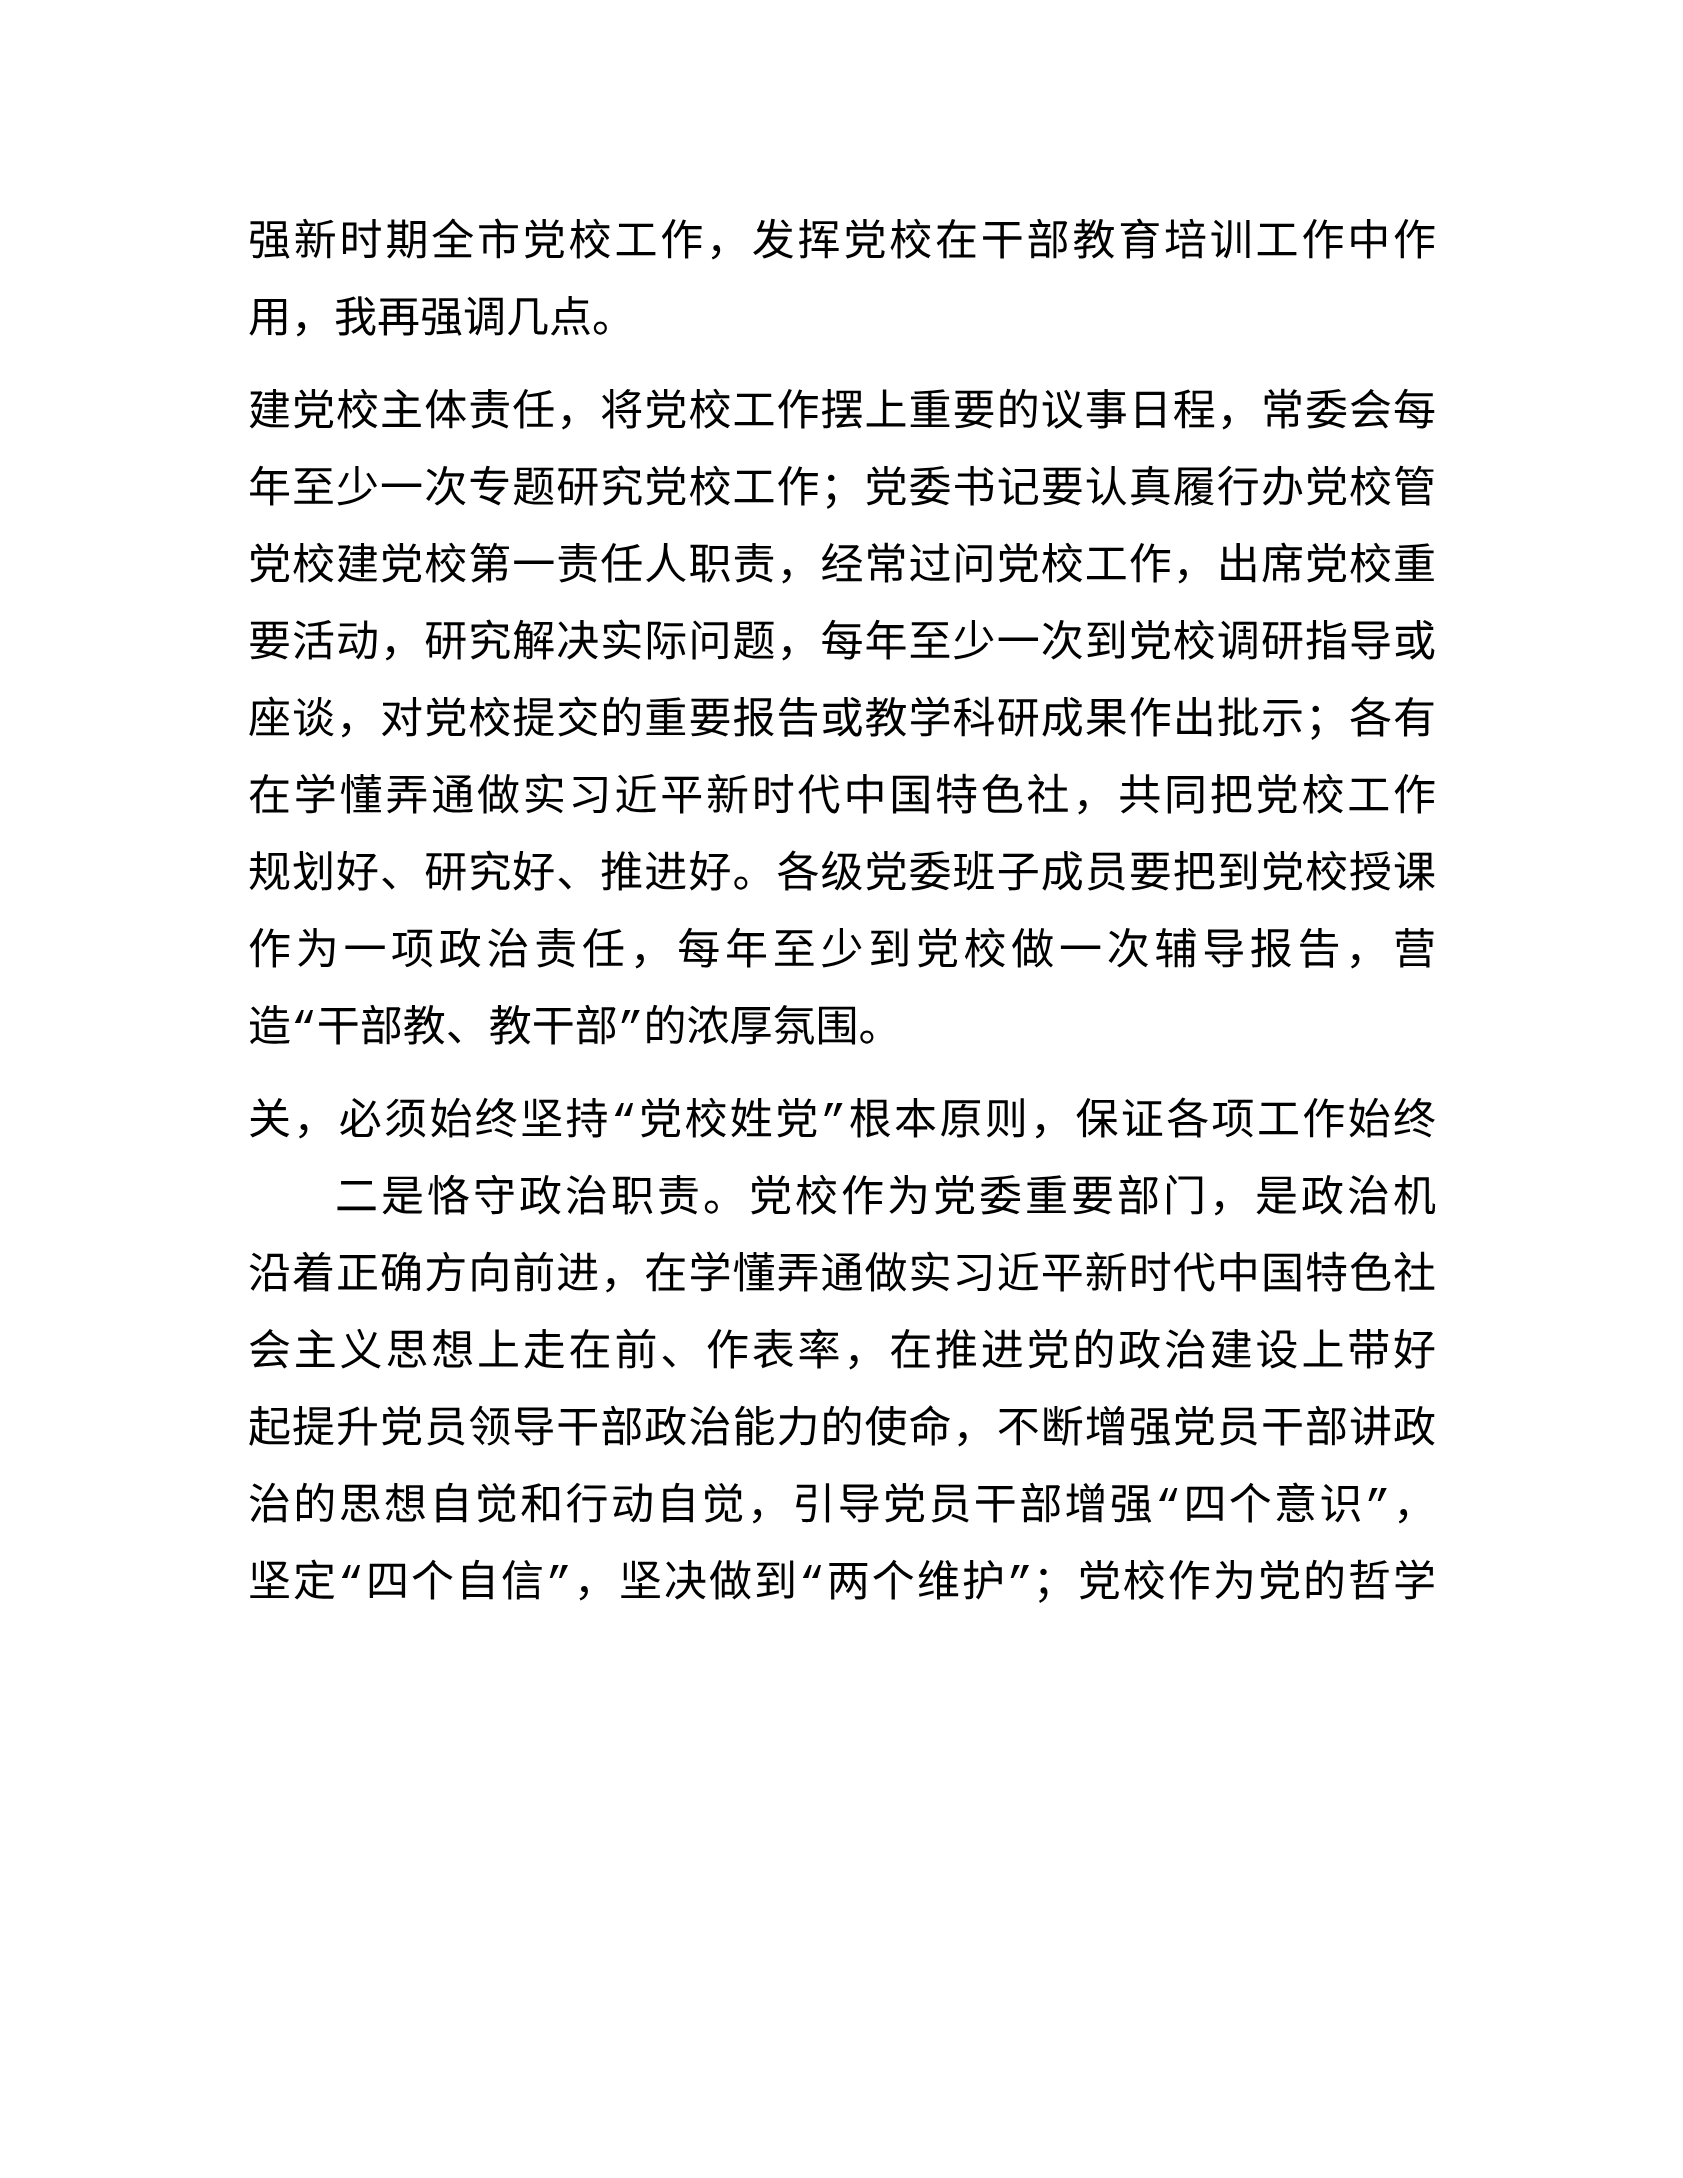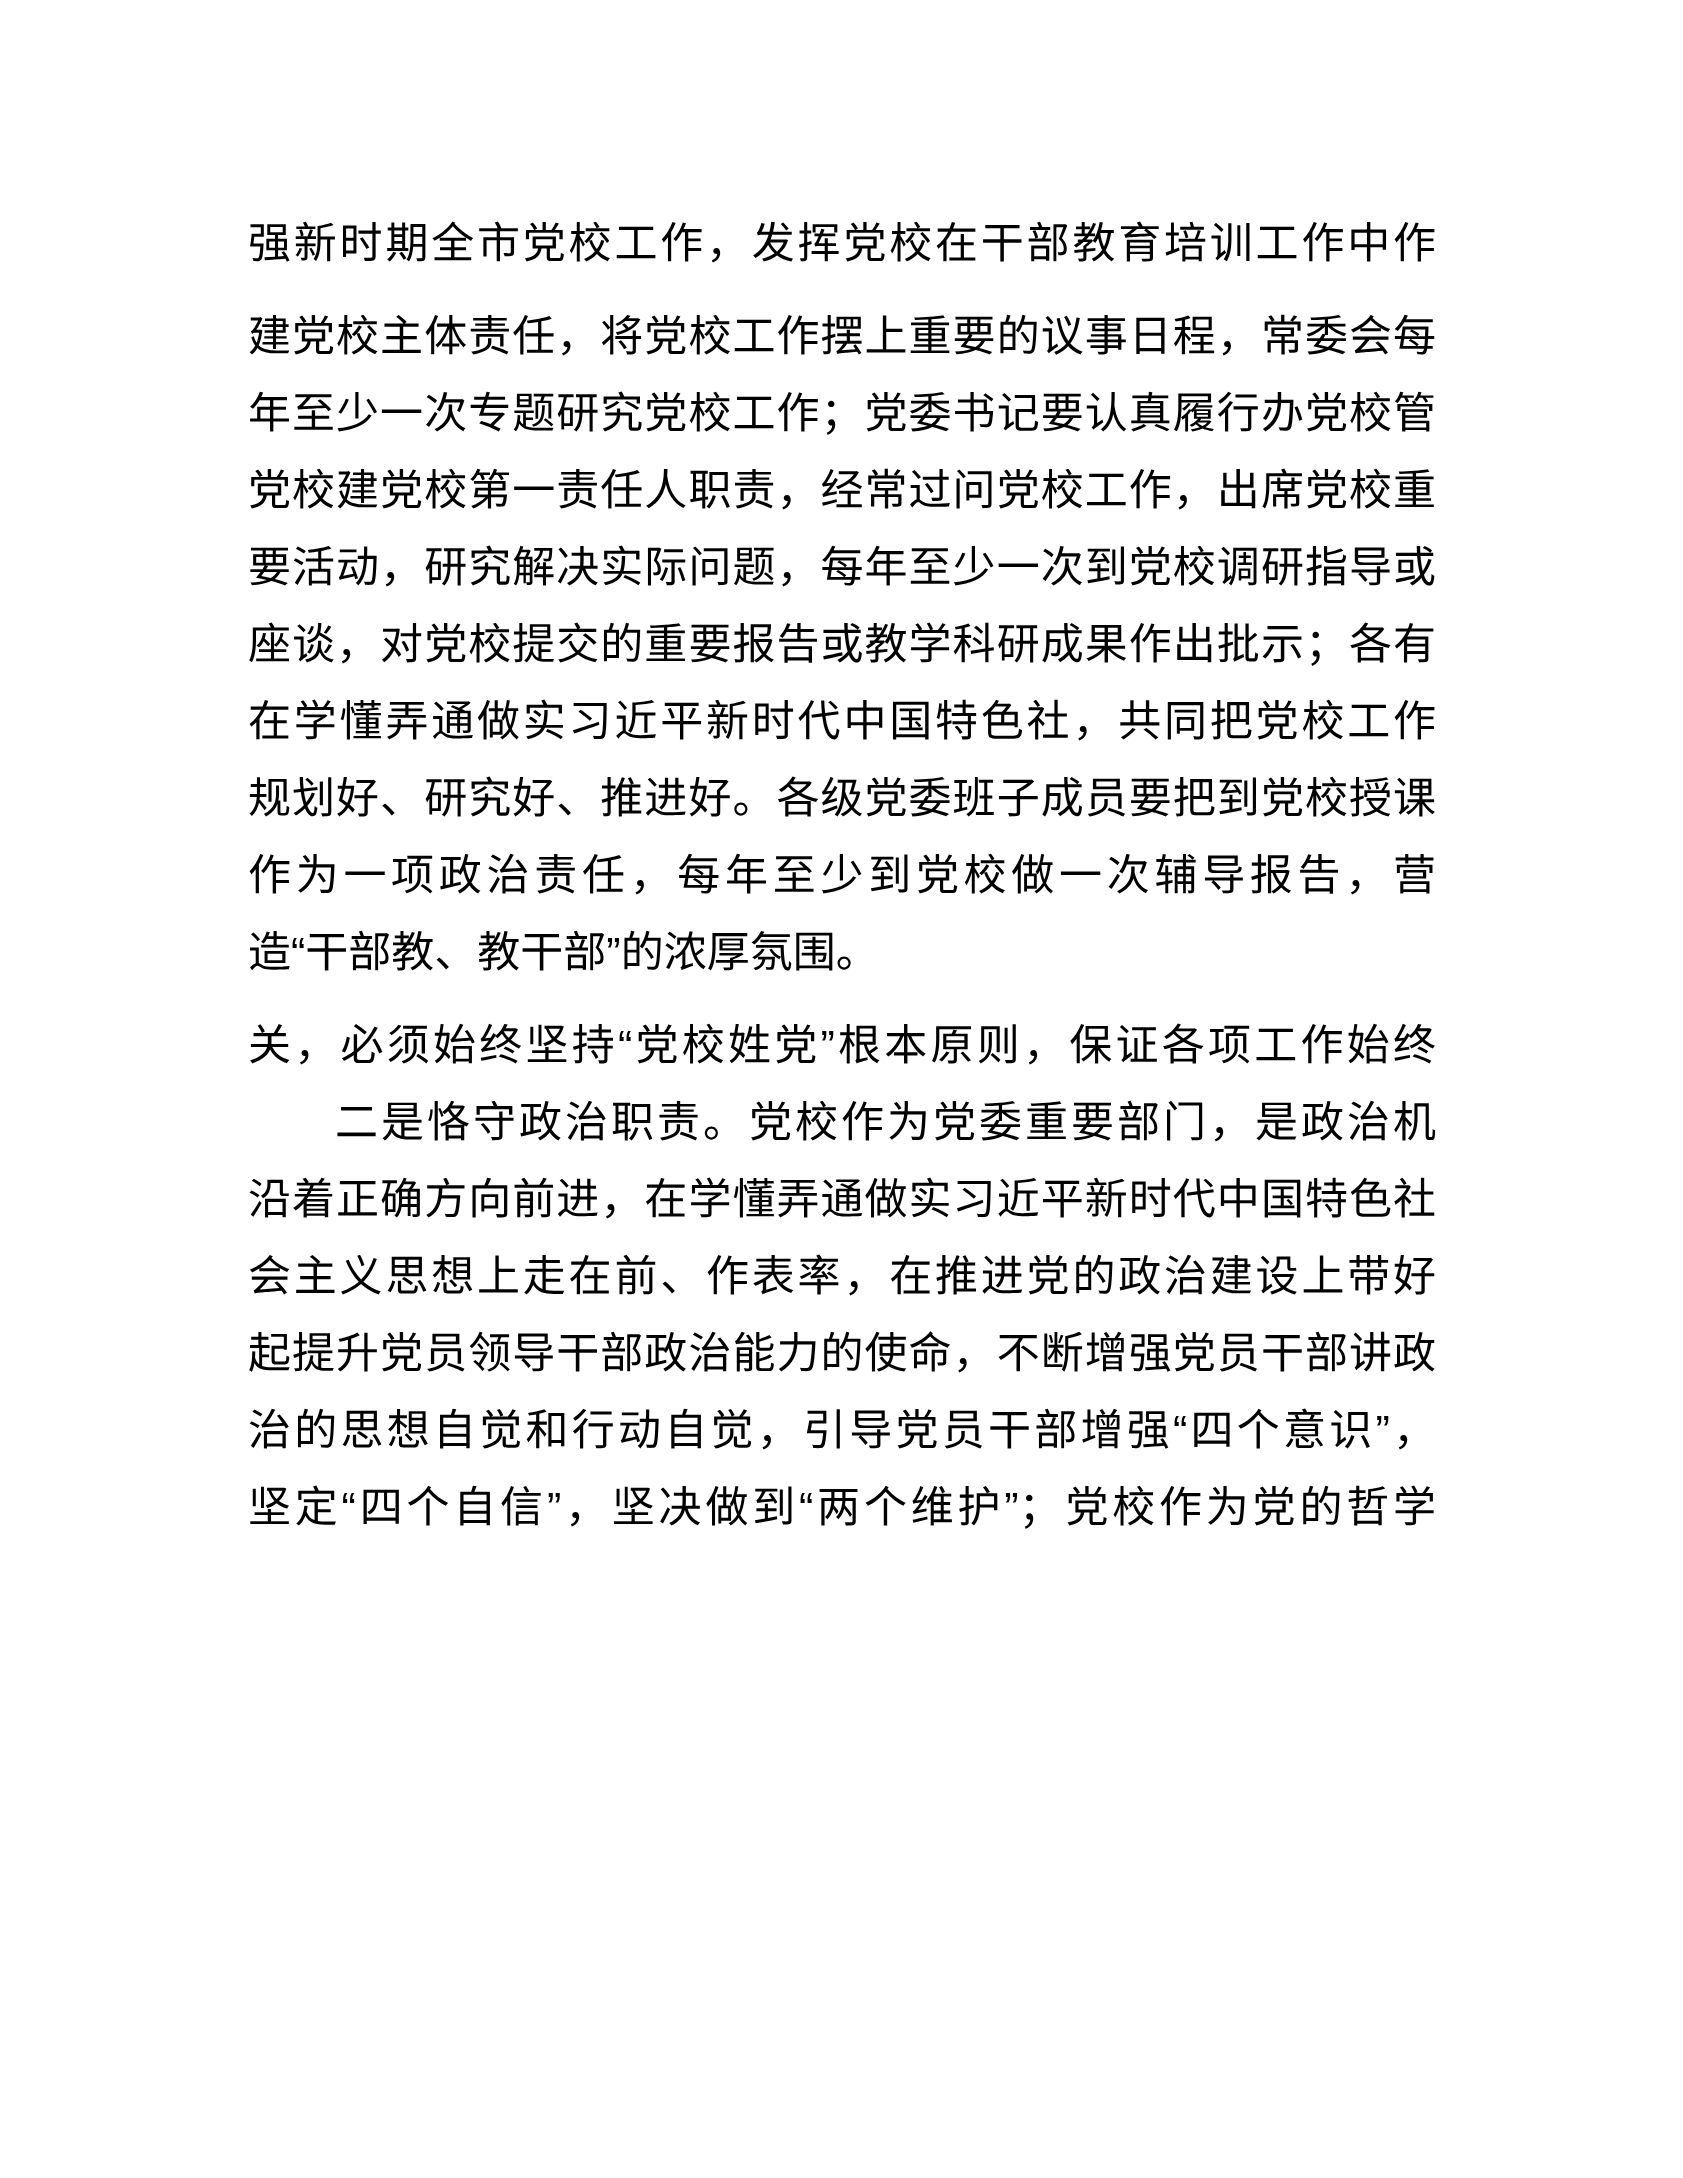--- a/index.html
+++ b/index.html
@@ -6,21 +6,21 @@
     margin: 0;
     padding: 0;
     background: #ffffff;
   }
   .page {
     position: relative;
     width: 1683px;
     height: 2178px;
     background: #ffffff;
     overflow: hidden;
-    font-family: Liberation Sans, sans-serif;
+    font-family: Liberation Mono, monospace;
     color: #000000;
   }
   .textblock {
     position: absolute;
     left: 248px;
     top: 205px;
     width: 1188px;
   }
   .para { margin: 0; padding: 0; }
   .para + .para { margin-top: 16px; }
@@ -42,20 +42,21 @@
   }
 </style>
 </head>
 <body>
 
 <div class="page">
   <div class="textblock">
 
     <div class="para">
       <div class="line just">强新时期全市党校工作，发挥党校在干部教育培训工作中作</div>
+      <div class="line">用，我再强调几点。</div>
     </div>
 
     <div class="para">
       <div class="line just">建党校主体责任，将党校工作摆上重要的议事日程，常委会每</div>
       <div class="line just">年至少一次专题研究党校工作；党委书记要认真履行办党校管</div>
       <div class="line just">党校建党校第一责任人职责，经常过问党校工作，出席党校重</div>
       <div class="line just">要活动，研究解决实际问题，每年至少一次到党校调研指导或</div>
       <div class="line just">座谈，对党校提交的重要报告或教学科研成果作出批示；各有</div>
       <div class="line just">在学懂弄通做实习近平新时代中国特色社，共同把党校工作</div>
       <div class="line just">规划好、研究好、推进好。各级党委班子成员要把到党校授课</div>

